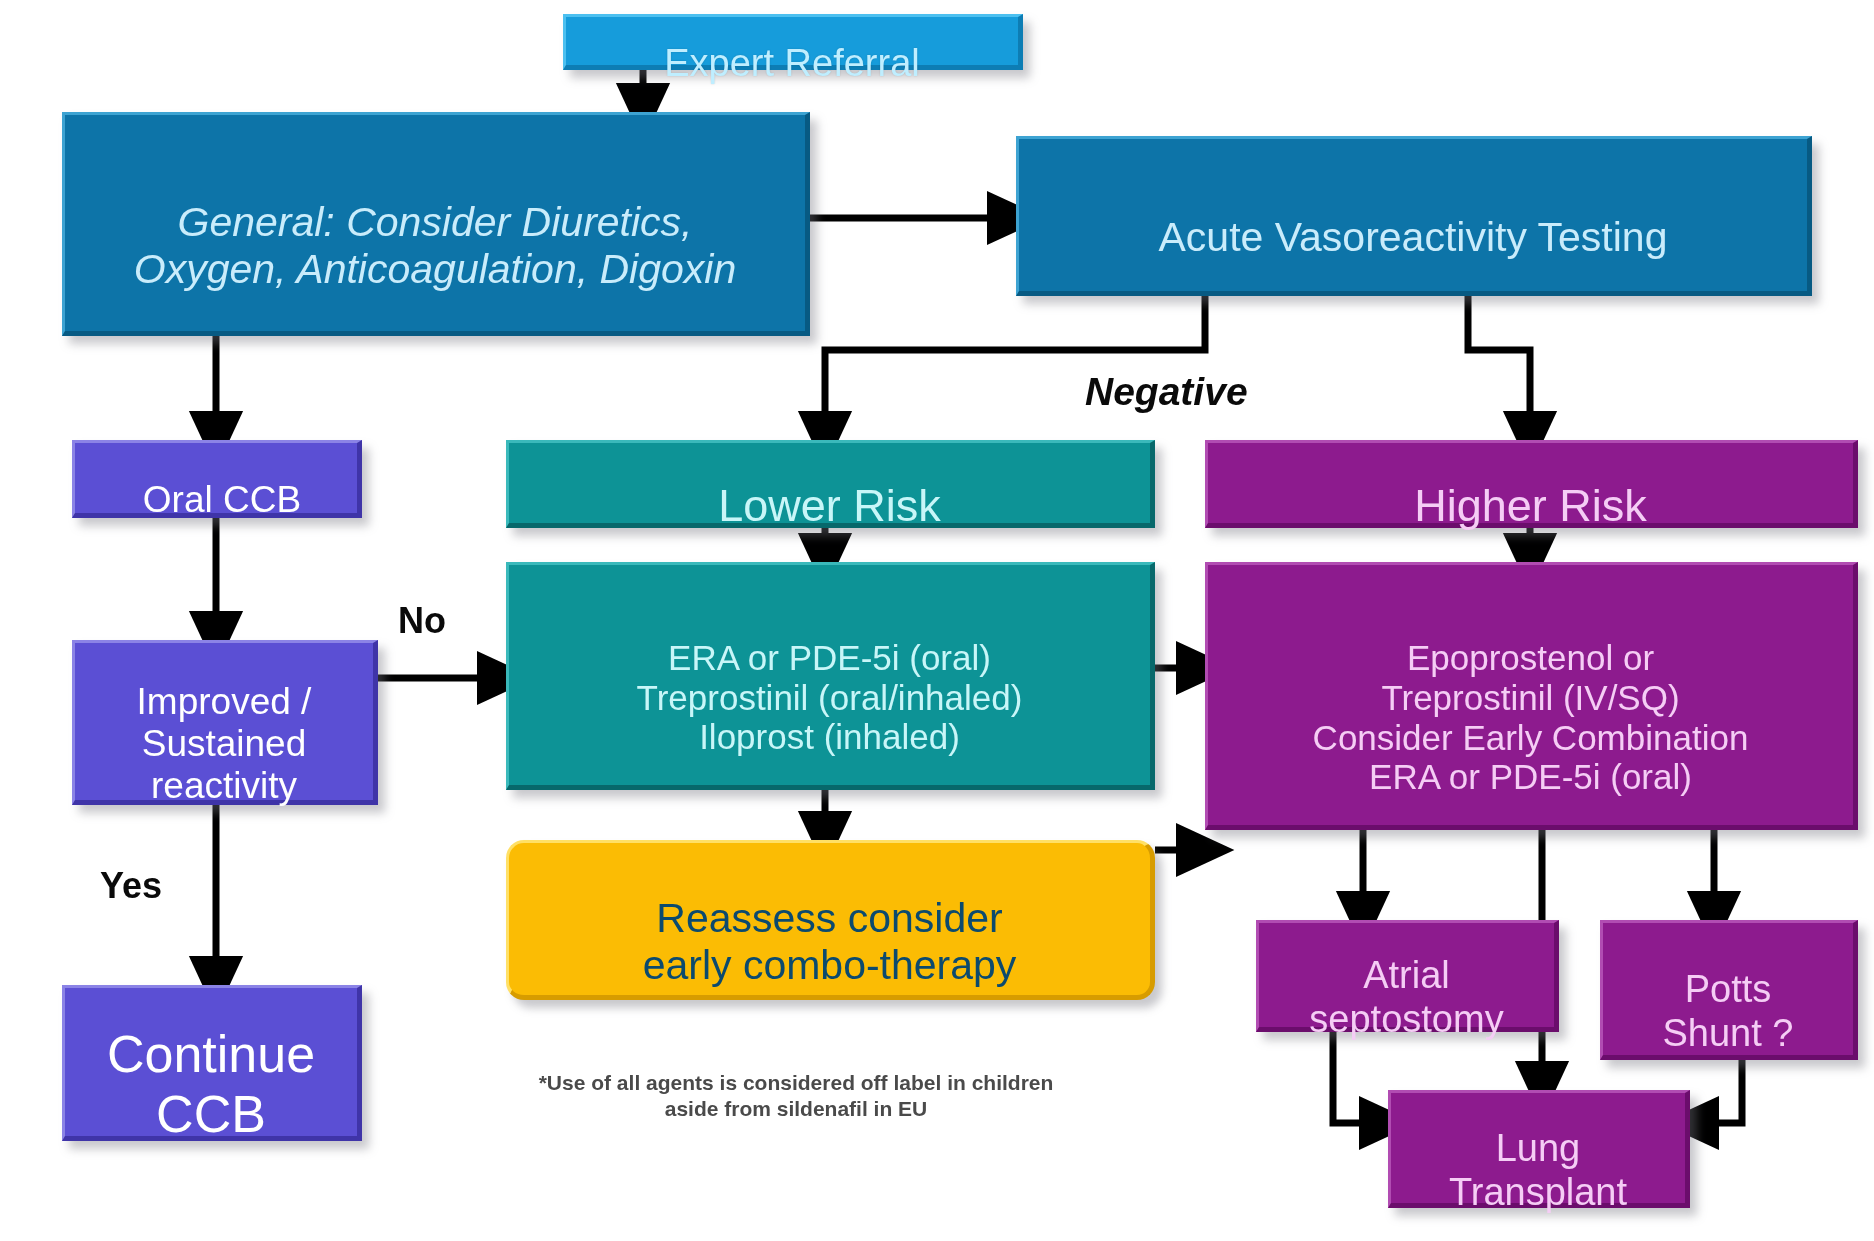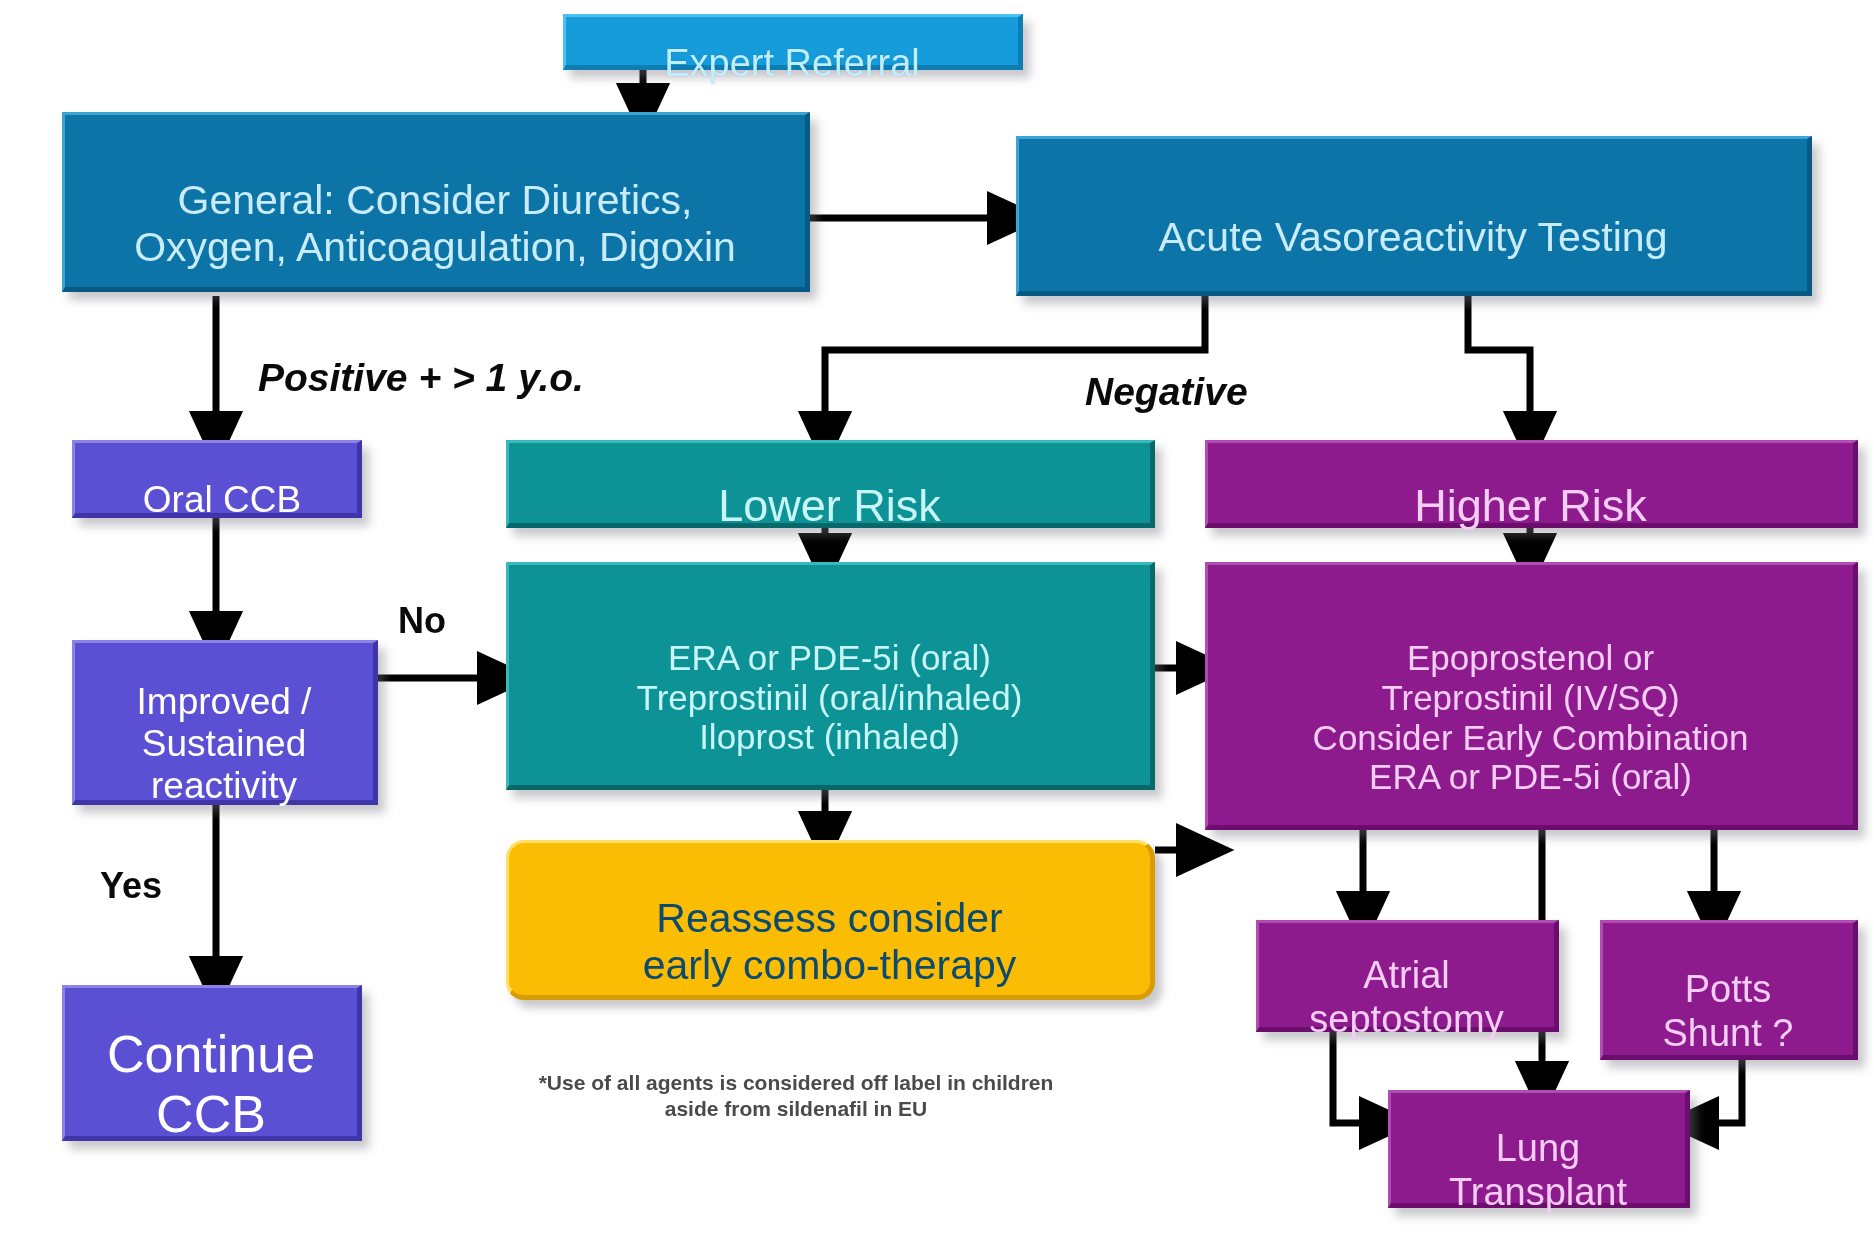--- a/index.html
+++ b/index.html
@@ -153,21 +153,21 @@
       <path d="M1333,1032 L1333,1123 L1388,1123"></path>
 
       <path d="M1742,1032 L1742,1123 L1690,1123"></path>
     </g>
   </svg>
 
   <div class="node c-lightblue shadowed" style="left:563px; top:14px; width:460px; height:56px; font-size:38px;">
     <span class="txt">Expert Referral</span>
   </div>
 
-  <div class="node c-blue shadowed" style="left:62px; top:112px; width:748px; height:180px; font-size:41px;">
+  <div class="node c-blue shadowed" style="left:62px; top:112px; width:748px; height:224px; font-size:41px;font-style:italic;">
     <span class="txt">General: Consider Diuretics,
 Oxygen, Anticoagulation, Digoxin</span>
   </div>
 
   <div class="node c-blue shadowed" style="left:1016px; top:136px; width:796px; height:160px; font-size:41px;">
     <span class="txt">Acute Vasoreactivity Testing</span>
   </div>
 
   <div class="node c-periwinkle shadowed" style="left:72px; top:440px; width:290px; height:78px; font-size:37px;padding-left:12px;">
     <span class="txt">Oral CCB</span>
@@ -218,21 +218,20 @@
   <div class="node c-purple shadowed" style="left:1600px; top:920px; width:258px; height:140px; font-size:38px;">
     <span class="txt">Potts
 Shunt ?</span>
   </div>
 
   <div class="node c-purple shadowed" style="left:1388px; top:1090px; width:302px; height:118px; font-size:38px;">
     <span class="txt">Lung
 Transplant</span>
   </div>
 
-  <div class="edge-label italic" style="left:258px; top:356px; font-size:39px;">Positive + &gt; 1 y.o.</div>
 
   <div class="edge-label italic" style="left:1085px; top:370px; font-size:39px;">Negative</div>
 
   <div class="edge-label" style="left:398px; top:600px; font-size:36px;">No</div>
 
   <div class="edge-label" style="left:100px; top:865px; font-size:36px;">Yes</div>
 
   <div class="footnote" style="left:486px; top:1070px; width:620px;text-align:center;">*Use of all agents is considered off label in children
 aside from sildenafil in EU</div>
 

